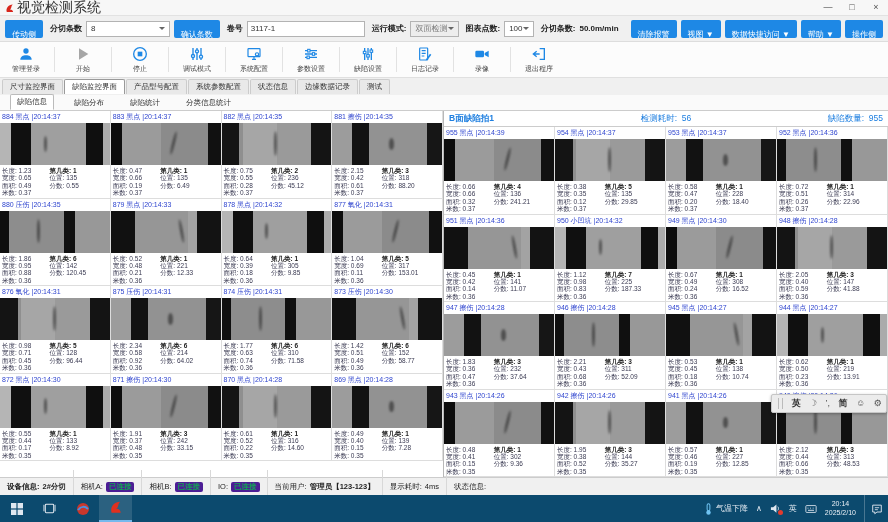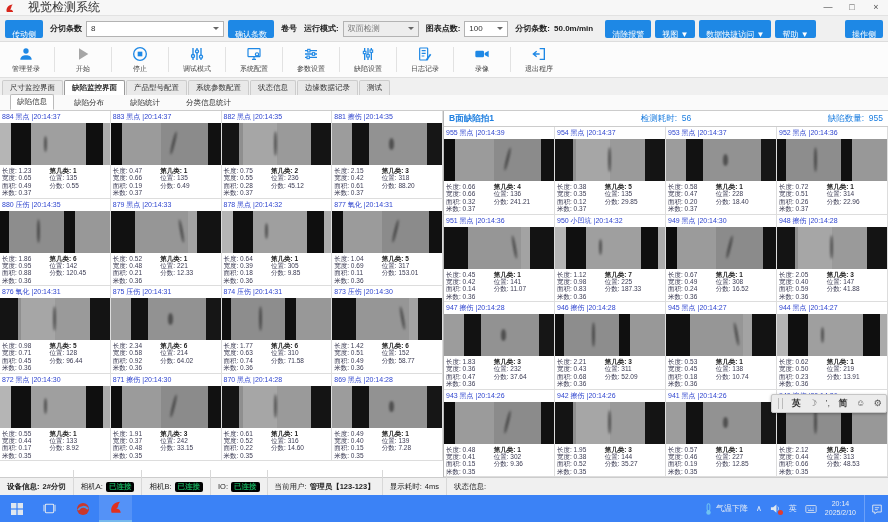--- a/index.html
+++ b/index.html
@@ -3,21 +3,21 @@
 <meta charset="utf-8">
 <style>
   html,body{margin:0;padding:0}
   body{width:888px;height:522px;overflow:hidden;position:relative;background:#fff;
        font-family:"Liberation Sans","DejaVu Sans",sans-serif;-webkit-font-smoothing:antialiased}
   .app{width:888px;height:522px;display:flex;flex-direction:column}
 
   
   .titlebar{height:16px;background:#f7f7f7;border-bottom:1px solid #e2e2e2;display:flex;align-items:center;
             padding:0 0 0 5px;box-sizing:border-box;flex:0 0 auto}
-  .title{font-size:12px;color:#333;margin-left:14px}
+  .title{font-size:14px;color:#333;margin-left:3px}
   .wctl{margin-left:auto;display:flex;height:100%}
   .wbtn{width:24px;text-align:center;font-size:9px;color:#555;line-height:15px;cursor:pointer}
 
   
   .toolbar{height:26px;background:#f0f0f0;border-bottom:1px solid #ddd;display:flex;align-items:center;
            gap:4px;padding:0 5px;box-sizing:border-box;font-size:8px;flex:0 0 auto}
   .btn{background:#1e88e5;color:#fff;border:none;border-radius:2px;font-size:8px;height:18px;
        padding:9px 7px;font-family:inherit;white-space:nowrap;cursor:pointer}
   .lbl{font-weight:bold;color:#222;margin-left:3px;white-space:nowrap}
   .val{font-weight:bold;color:#222;white-space:nowrap}
@@ -34,24 +34,24 @@
              padding:0 2px;box-sizing:border-box;flex:0 0 auto}
   .abtn{display:flex;flex-direction:column;align-items:center;justify-content:center;min-width:44px;
         color:#1e88e5;cursor:pointer;padding:0 2px}
   .abtn .aicon{height:17px}
   .abtn .aicon svg{width:16px;height:16px;display:block}
   .abtn .albl{font-size:7px;color:#444;margin-top:1px;white-space:nowrap}
   .abtn.disabled{color:#a6a6a6}
   .vsep{width:1px;height:25px;background:#e2e2e2;margin:0 4px}
 
   
-  .tabs1{height:17px;background:#f0f0f0;display:flex;align-items:center;padding:1px 2px 0;gap:1px;box-sizing:border-box;flex:0 0 auto}
+  .tabs1{height:17px;background:#f0f0f0;display:flex;align-items:flex-start;padding:1px 2px 0;gap:1px;box-sizing:border-box;flex:0 0 auto}
   .tabs1 .tab{font-size:7.5px;color:#333;padding:2px 7px 2px;border:1px solid #ccc;border-bottom:none;
               background:#e9e9e9;border-radius:2px 2px 0 0;cursor:pointer;white-space:nowrap}
-  .tabs1 .tab.active{background:#fff;border-color:#9a9a9a;font-weight:bold}
+  .tabs1 .tab.active{background:#fff;border-color:#9a9a9a;font-weight:normal}
   .tabs2{height:16px;background:#fafafa;display:flex;align-items:flex-end;padding:1px 2px 0 10px;gap:14px;
          border-bottom:1px solid #ccc;box-sizing:border-box;flex:0 0 auto}
   .tabs2 .tab{font-size:7.5px;color:#333;padding:2px 6px;cursor:pointer;white-space:nowrap}
   .tabs2 .tab.active{font-weight:normal;border:1px solid #bbb;border-bottom:1px solid #fff;background:#fff;border-radius:2px 2px 0 0}
 
   
   .content{height:366px;display:flex;flex:0 0 auto}
   .panel{width:444px;box-sizing:border-box;display:flex;flex-direction:column;border-right:1px solid #b8b8b8}
   .panel:last-child{border-right:none}
   .phead{height:16px;display:flex;align-items:center;padding:0 5px;border-bottom:1px solid #ccc;
@@ -79,24 +79,24 @@
   .cimg::after{content:"";position:absolute;top:20%;height:58%;width:3px;background:rgba(35,35,35,.6);
                filter:blur(1px);border-radius:50%}
   .d0::after{left:48%}.d1::after{left:56%;transform:rotate(14deg)}
   .d2::after{left:40%;height:38%;top:30%}.d3::after{left:63%;transform:rotate(-10deg)}
   .d4::after{left:34%}.d5::after{left:52%;width:5px;height:28%;top:36%}
 
   
   .statusbar{height:18px;background:#f0f0f0;border-top:1px solid #ccc;display:flex;align-items:center;
              font-size:7.5px;color:#222;box-sizing:border-box;flex:0 0 auto}
   .sgrp{display:flex;align-items:center;gap:3px;padding:8px 7px;border-right:1px solid #d8d8d8;height:100%;white-space:nowrap}
-  .green{color:#13a356;font-weight:bold;background:#000000;padding:0 3px;border-radius:2px}
+  .green{color:#13a356;font-weight:bold;background:#4c1d95;padding:0 3px;border-radius:2px}
 
   
-  .taskbar{height:27px;background:#3b82f6;display:flex;align-items:center;color:#e8eef5;flex:0 0 auto}
+  .taskbar{height:27px;background:#0c4a6e;display:flex;align-items:center;color:#e8eef5;flex:0 0 auto}
   .tbtn{width:33px;height:27px;display:flex;align-items:center;justify-content:center;box-sizing:border-box;cursor:pointer}
   .tbtn.active{background:rgba(255,255,255,.13);border-bottom:2px solid #76b9ed}
   .tbtn svg{display:block}
   .tray{margin-left:auto;display:flex;align-items:center;gap:8px;padding-right:5px;font-size:8px}
   .tray .titem{display:flex;align-items:center;gap:3px;cursor:pointer}
   .clock{text-align:center;font-size:7px;line-height:8.5px;cursor:pointer}
   .notif{border-left:1px solid rgba(255,255,255,.25);padding-left:6px;height:27px;display:flex;align-items:center}
   .badge{position:relative}
   .badge::after{content:"";position:absolute;right:-2px;bottom:-1px;width:5px;height:5px;background:#e23b2e;border-radius:50%}
 
@@ -127,20 +127,21 @@
 
   <div class="toolbar">
     <button class="btn">传动侧</button>
     <span class="lbl">分切条数</span>
     <span class="combo w140">
       <span>8</span>
         <i class="caret"></i>
     </span>
     <button class="btn">确认条数</button>
     <span class="lbl">卷号</span>
+    <input class="input" value="3117-1" style="">
     <span class="lbl">运行模式:</span>
     <span class="combo w80 gray">
       <span>双面检测</span>
         <i class="caret"></i>
     </span>
     <span class="lbl">图表点数:</span>
     <span class="combo w45">
       <span>100</span>
         <i class="caret"></i>
     </span>

